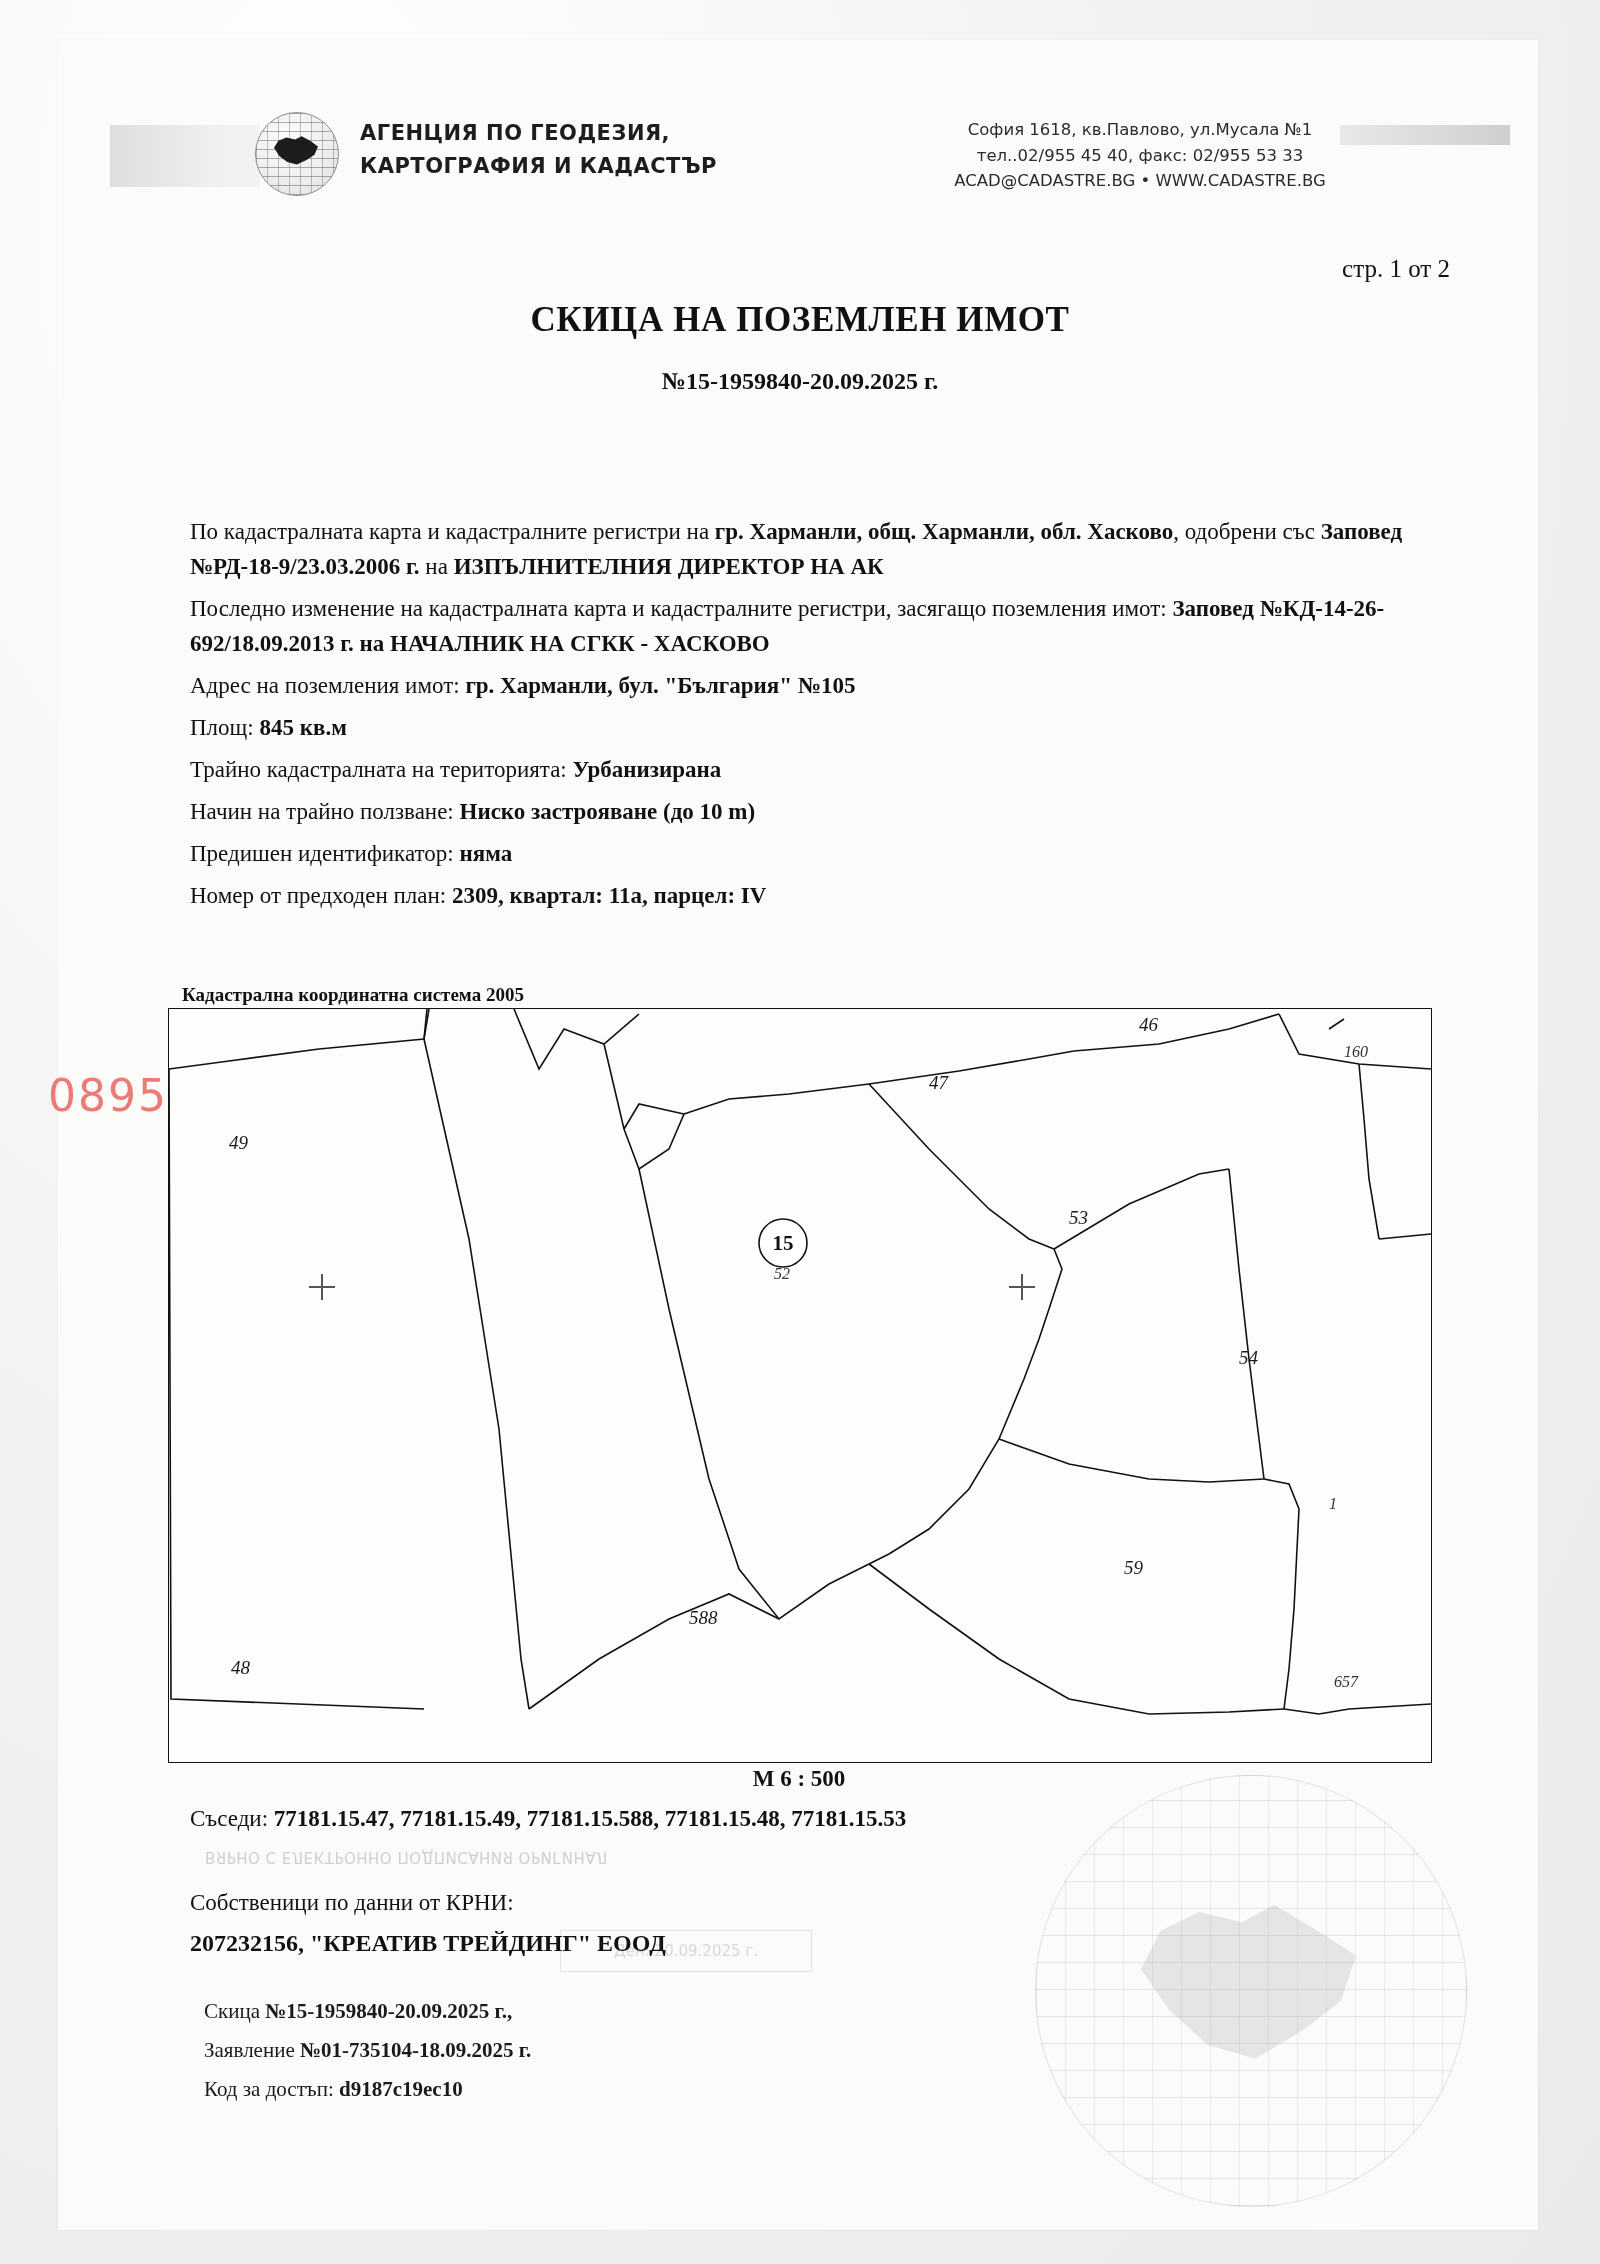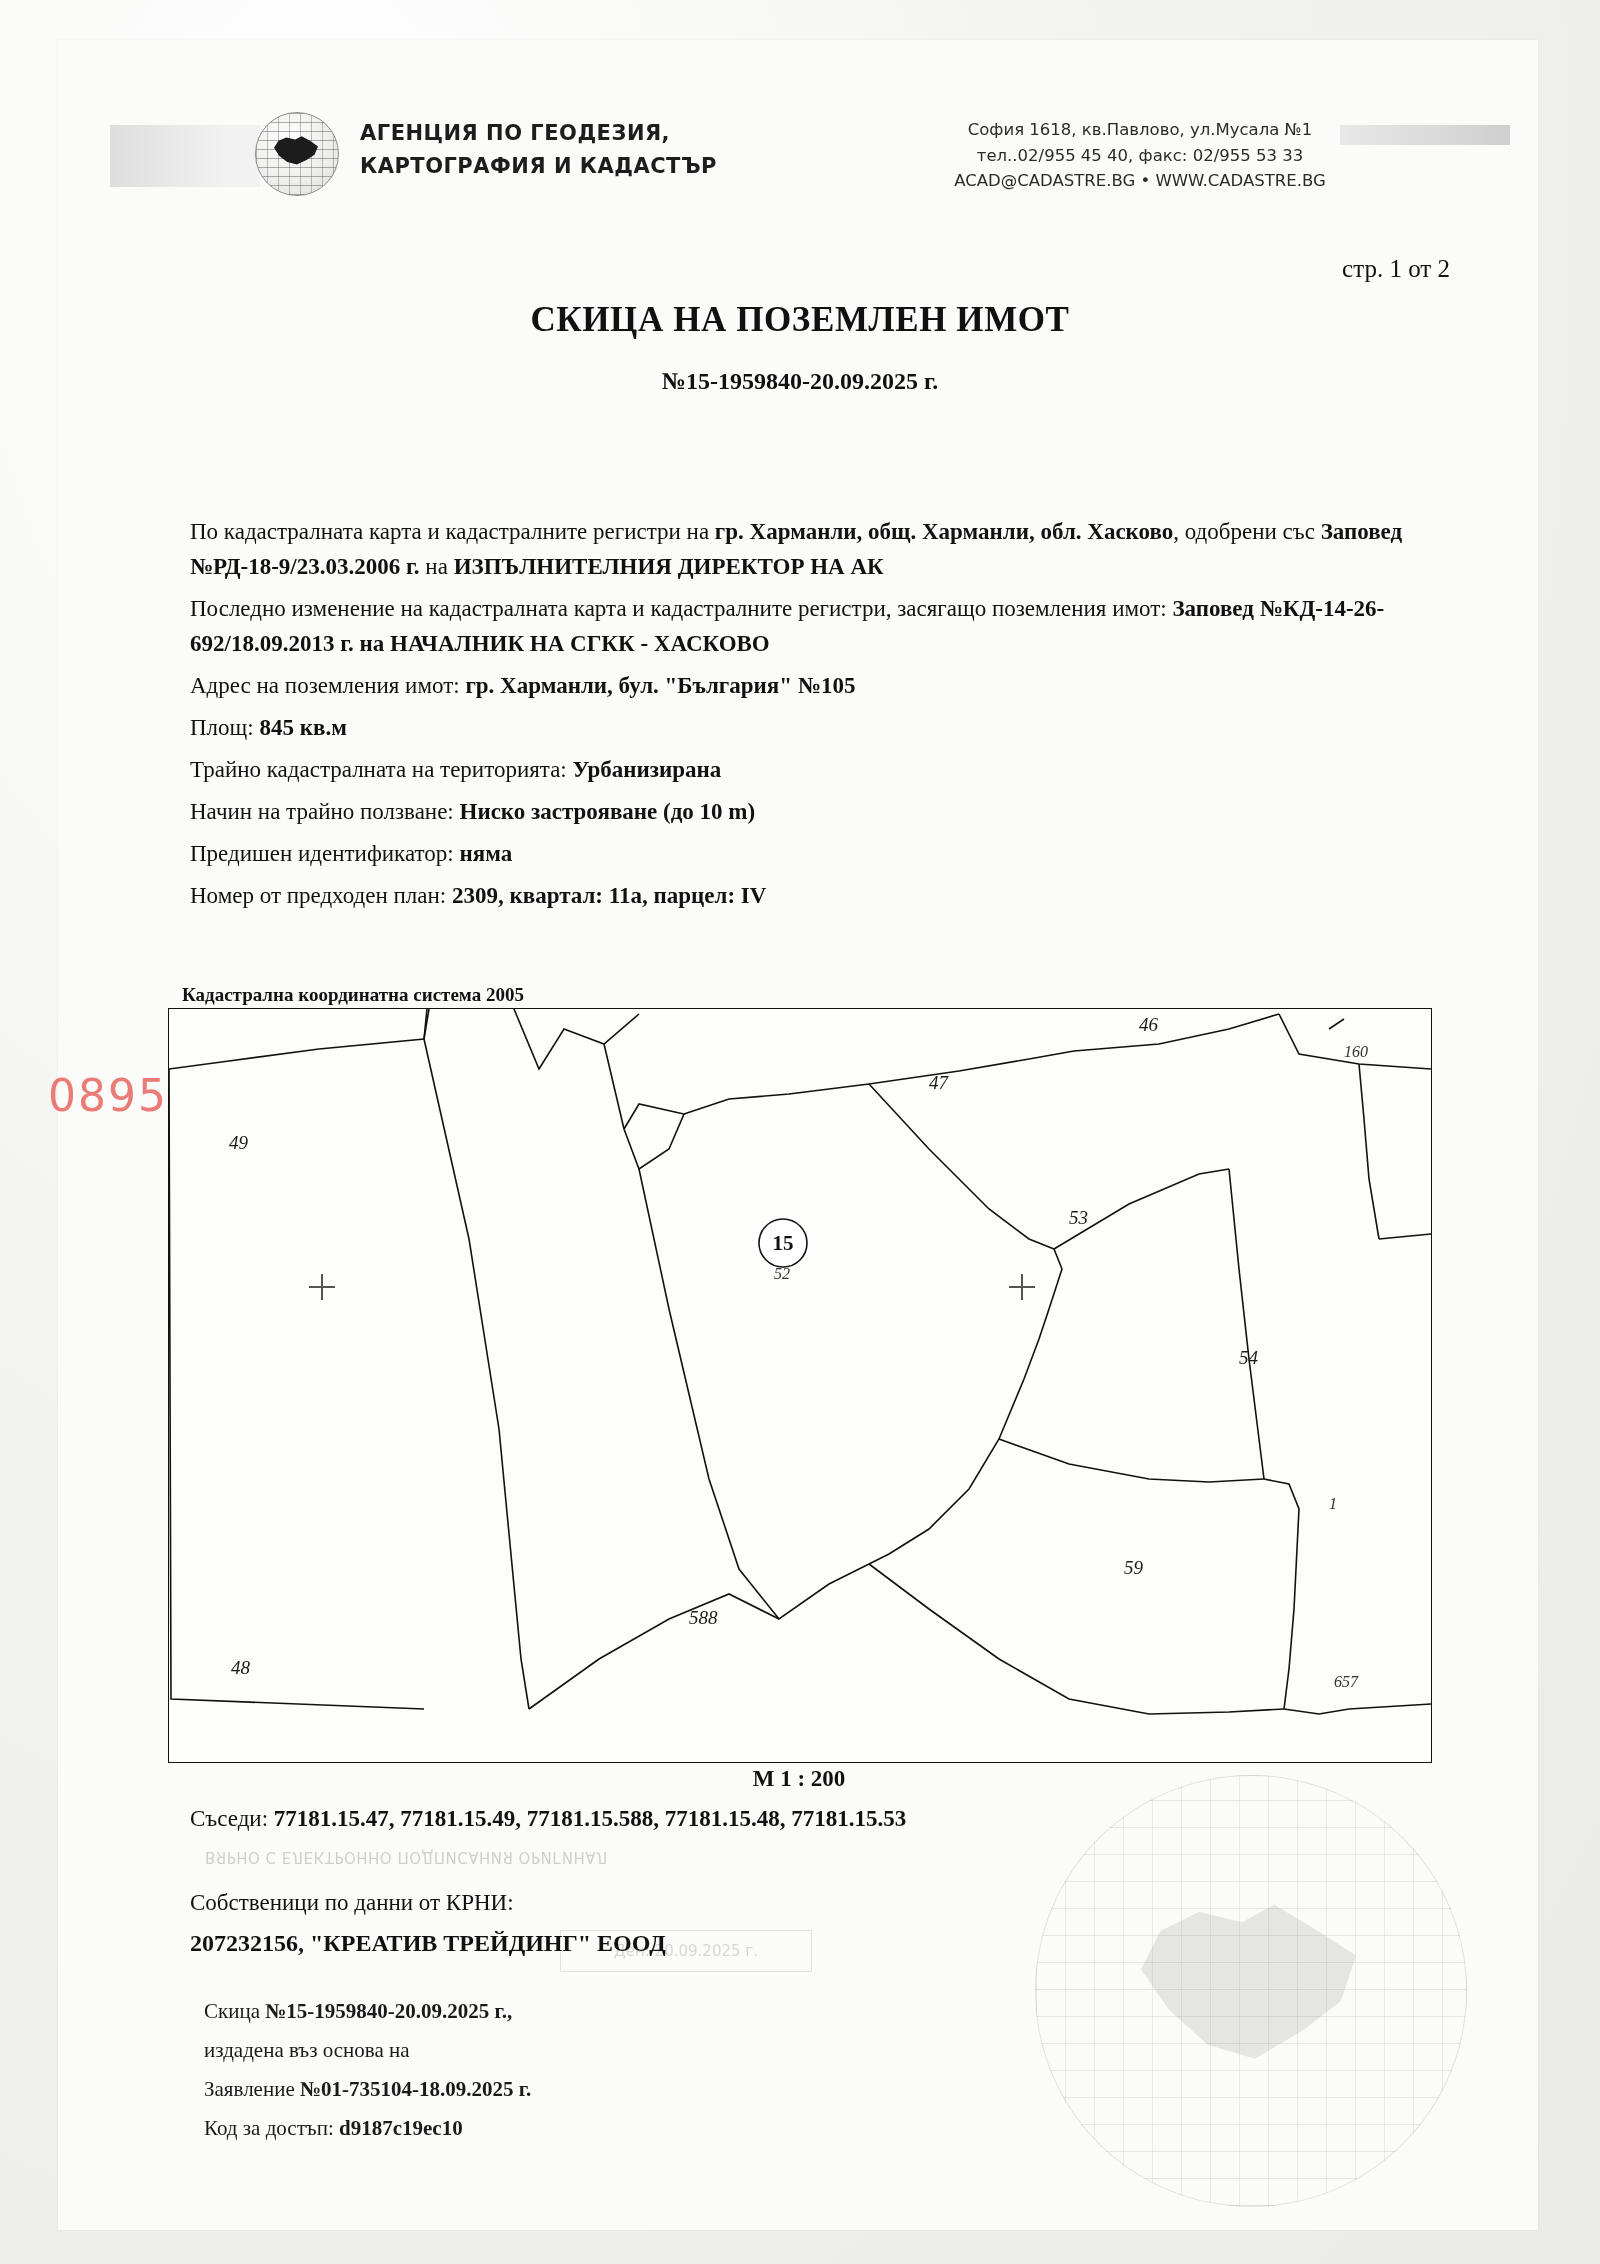--- a/index.html
+++ b/index.html
@@ -385,37 +385,36 @@
         <text class="plot-label-sm" x="605" y="270">52</text>
         <text class="plot-label-sm" x="1160" y="500">1</text>
         <text class="plot-label" x="955" y="565">59</text>
         <text class="plot-label" x="520" y="615">588</text>
         <text class="plot-label" x="62" y="665">48</text>
         <text class="plot-label-sm" x="1165" y="678">657</text>
       </g>
     </svg>
   </div>
 
-  <div class="scale-line">М 1 : 200</div>
+  <div class="scale-line">М 6 : 500</div>
 
   <div class="neighbours">
     <span>Съседи: </span><b>77181.15.47, 77181.15.49, 77181.15.588, 77181.15.48, 77181.15.53</b>
   </div>
 
   <div class="ghost-text">ВЯРНО С ЕЛЕКТРОННО ПОДПИСАНИЯ ОРИГИНАЛ</div>
   <div class="ghost-box">Ден: 20.09.2025 г.</div>
 
   <div class="owners-label">Собственици по данни от КРНИ:</div>
   <div class="owners-value">207232156, "КРЕАТИВ ТРЕЙДИНГ" ЕООД</div>
 
   <div class="footer-block">
     <div>
       <span>Скица </span><b>№15-1959840-20.09.2025 г.,</b>
     </div>
-    <div>издадена въз основа на</div>
     <div>
       <span>Заявление </span><b>№01-735104-18.09.2025 г.</b>
     </div>
     <div>
       <span>Код за достъп: </span><b>d9187c19ec10</b>
     </div>
   </div>
 
   <div class="wm-globe"></div>
 </div>

